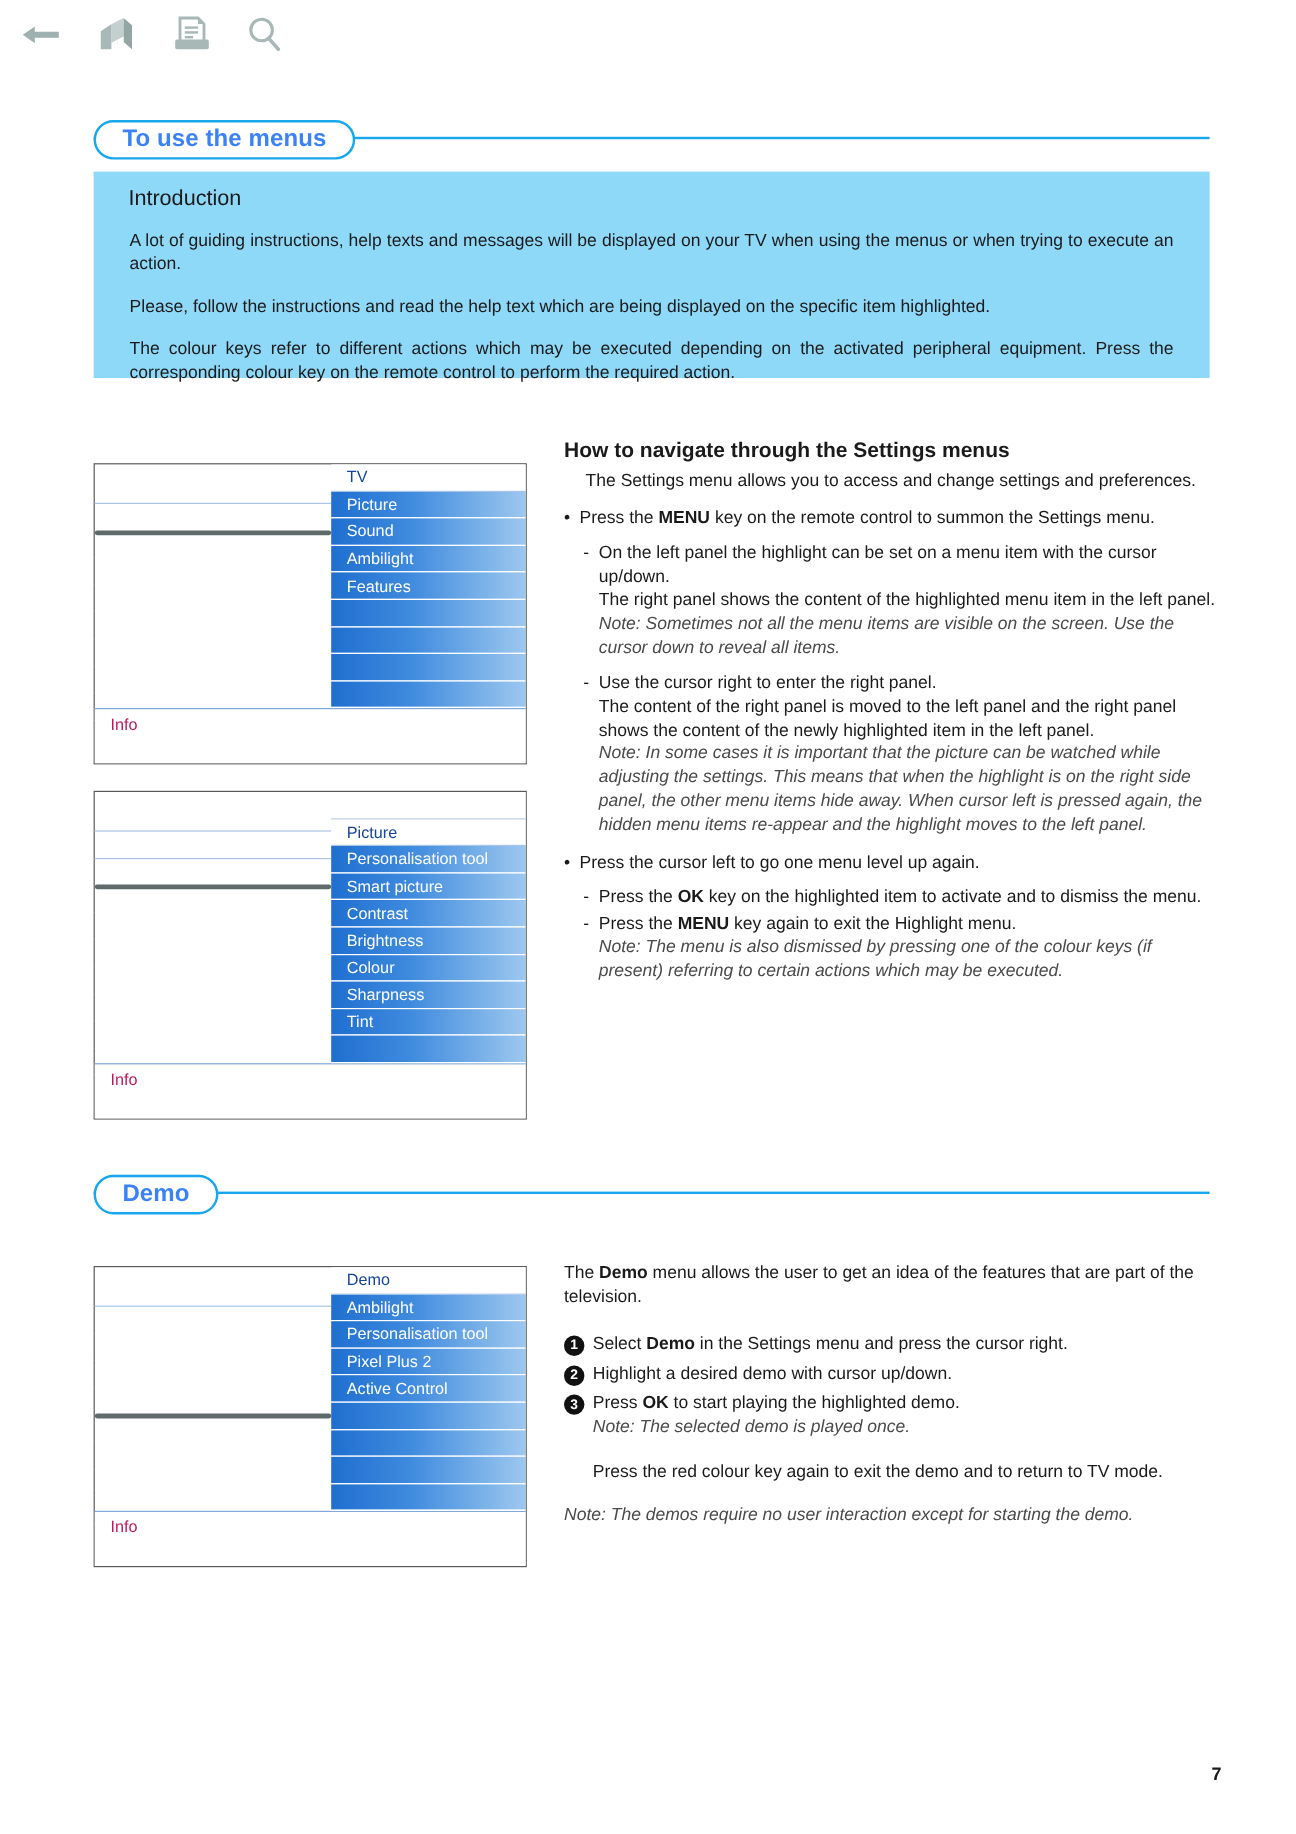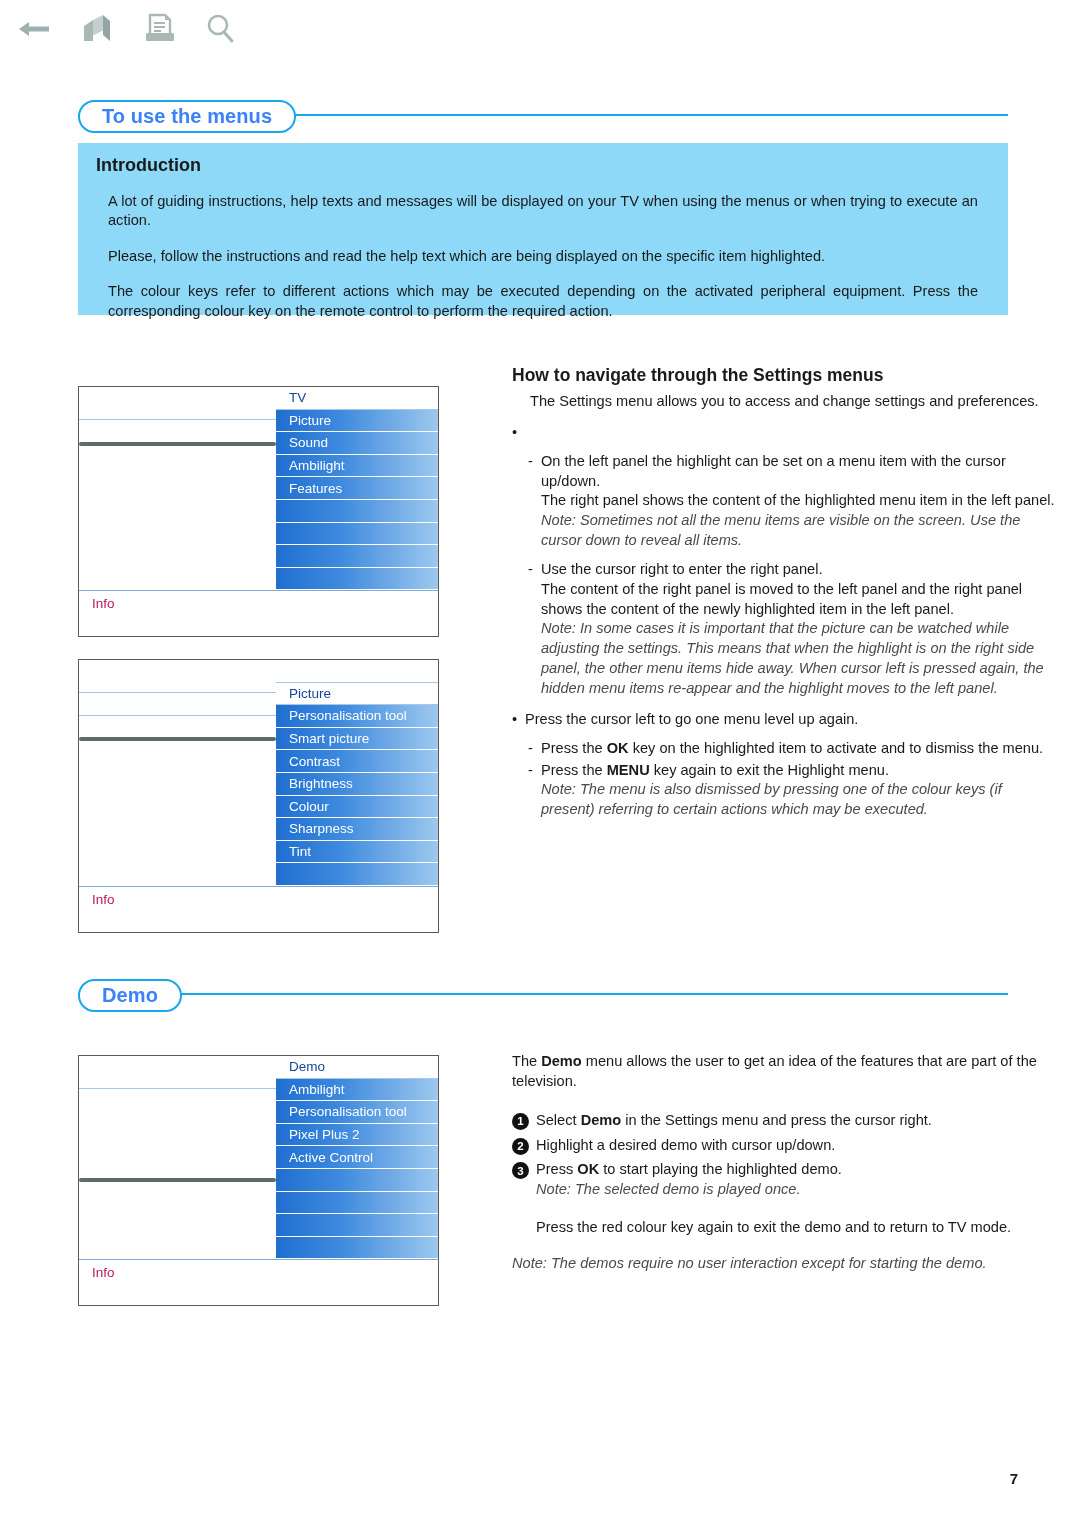--- a/index.html
+++ b/index.html
@@ -75,23 +75,23 @@
     position: absolute;
     left: 78px;
     top: 143px;
     width: 930px;
     height: 172px;
     background: #8ed8f8;
     padding: 12px 14px 0 14px;
     box-sizing: border-box;
   }
   .intro-box h3 {
-    margin: 0 0 8px 4px;
+    margin: 0 0 8px 15px;
     font-size: 18px;
-    font-weight: bold;
+    font-weight: normal;
   }
   .intro-box p {
     margin: 16px;
     font-size: 14.6px;
     line-height: 1.33;
     text-align: justify;
   }
 
   
   .osd {
@@ -175,21 +175,20 @@
     padding: 5px 0 0 13px;
     font-size: 13.5px;
     color: #be185d;
     border-top: 1px solid #7ea9d8;
   }
 
   
   .rcol {
     position: absolute;
     width: 545px;
-    margin-left: 42px;
   }
   .rcol h2 {
     margin: 0 0 6px 0;
     font-size: 17.5px;
     font-weight: bold;
   }
   .tx {
     font-size: 14.6px;
     line-height: 1.36;
     margin: 0;
@@ -387,20 +386,21 @@
   </div>
   <div class="osd-info">Info</div>
 </div>
 
 <div class="rcol" style="left:470px; top:365px;">
   <h2>How to navigate through the Settings menus</h2>
   <p class="tx indent1">The Settings menu allows you to access and change settings and preferences.</p>
 
   <div class="bullet-row">
     <span class="bdot">•</span>
+    <span class="tx"><span>Press the </span><b>MENU</b><span> key on the remote control to summon the Settings menu.</span></span>
   </div>
 
   <div class="dash-row">
     <span class="bdash">-</span>
     <span class="tx">
       <span>On the left panel the highlight can be set on a menu item with the cursor up/down.</span><br>
       <span>The right panel shows the content of the highlighted menu item in the left panel.</span><br>
       <span class="note">Note: Sometimes not all the menu items are visible on the screen. Use the cursor down to reveal all items.</span>
     </span>
   </div>

